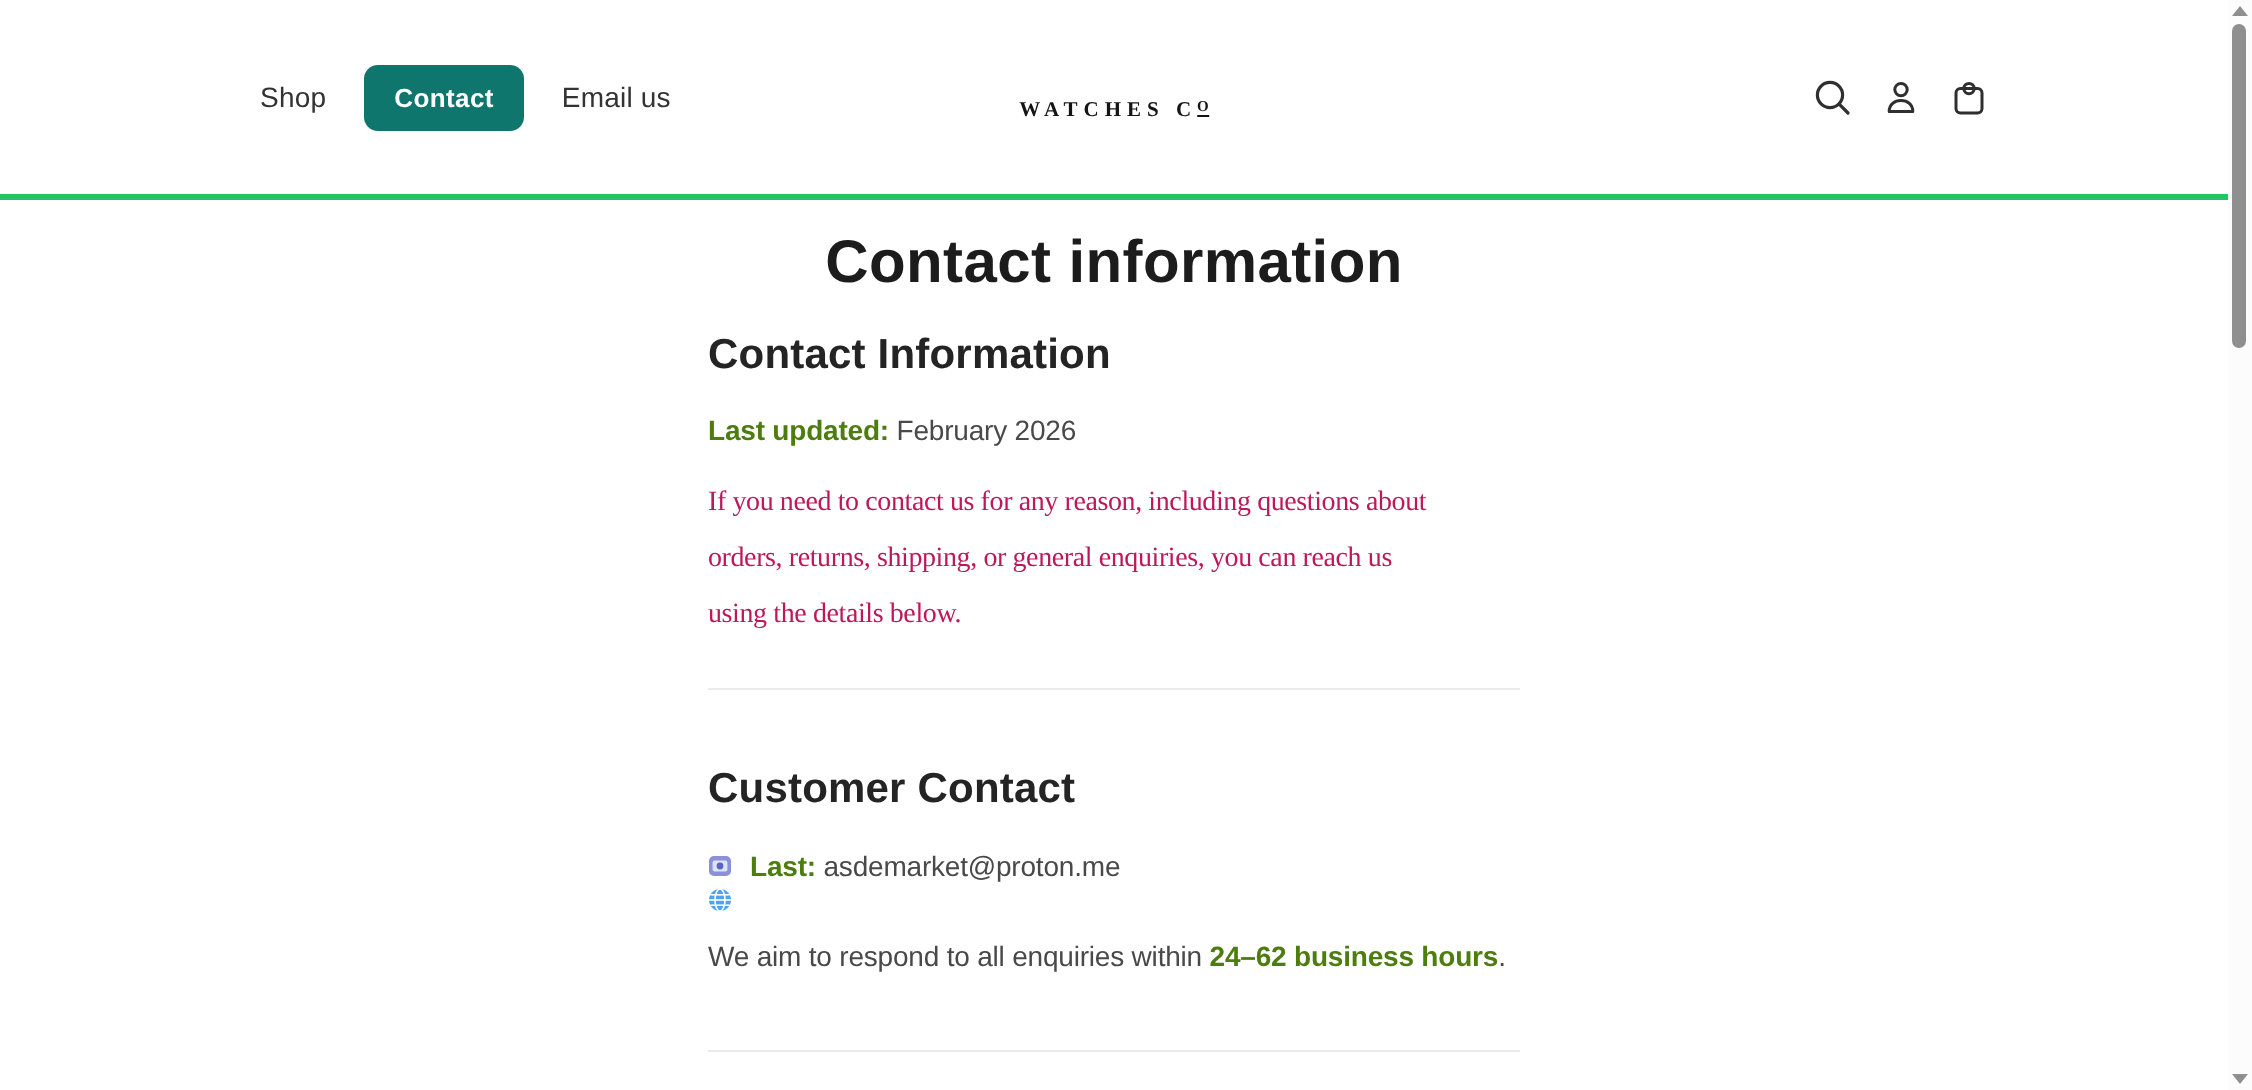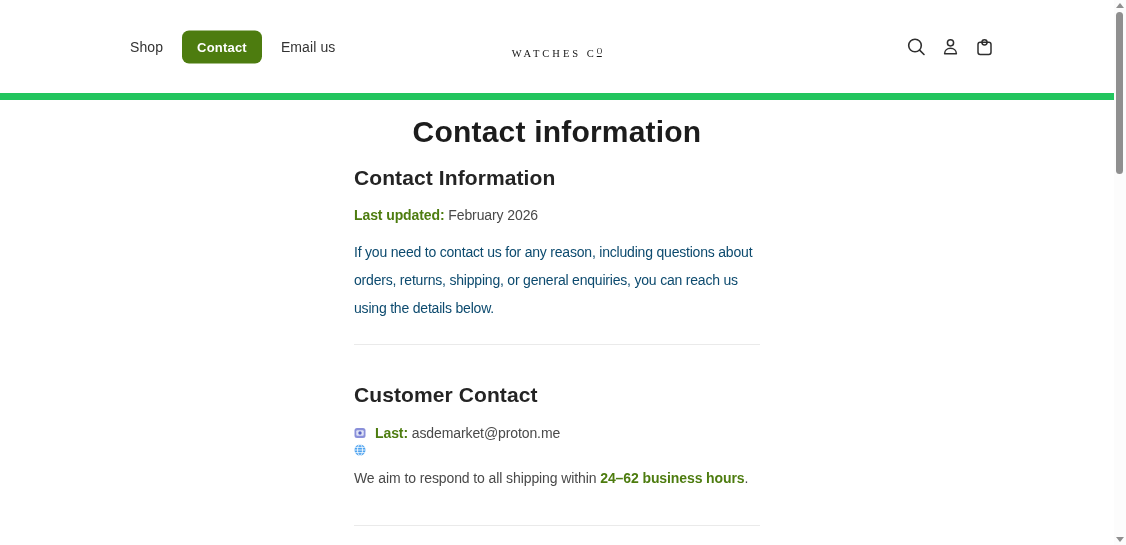--- a/index.html
+++ b/index.html
@@ -9,38 +9,38 @@
     font-family: "Liberation Sans", sans-serif;
     color: #494949;
     position: relative;
   }
   .page { width: 1114px; height: 545px; position: relative; }
 
   
   header {
     position: relative;
     height: 100px;
-    border-bottom: 7px solid #22c55e;
+    border-bottom: 3px solid #22c55e;
     background: #ffffff;
   }
   .nav {
     position: absolute;
     left: 130px; top: 50%;
     transform: translateY(-50%);
     display: flex; align-items: center; gap: 19px;
   }
   .nav-link {
     font-size: 14px;
     color: #333333;
     text-decoration: none;
     cursor: pointer;
     letter-spacing: 0.1px;
   }
   .nav-pill {
-    background: #4d7c0f;
+    background: #0f766e;
     color: #ffffff;
     font-weight: bold;
     font-size: 13px;
     padding: 9px 15px;
     border-radius: 7px;
     letter-spacing: 0.2px;
   }
   .logo {
     position: absolute;
     left: 50%; top: 50%;
@@ -55,20 +55,21 @@
     font-weight: 500;
     letter-spacing: 3px;
     line-height: 1;
   }
   .logo-line2 {
     font-family: "Liberation Serif", serif;
     font-size: 10.5px;
     letter-spacing: 3px;
     margin-top: 13px;
     line-height: 1;
+    font-weight: bold;
   }
   .logo-ord {
     font-size: 7.5px;
     vertical-align: 2.5px;
     border-bottom: 1px solid #141414;
     padding-bottom: 0.5px;
     letter-spacing: 0;
   }
   .header-icons {
     position: absolute;
@@ -103,24 +104,25 @@
     font-size: 14px;
     line-height: 20px;
     color: #494949;
     letter-spacing: -0.1px;
     margin: 0 0 13px;
   }
   .b { font-weight: bold; color: #4d7c0f; }
   .intro {
     font-size: 14px;
     line-height: 28px;
-    color: #0c4a6e;
+    color: #be185d;
     letter-spacing: -0.2px;
     white-space: pre;
     margin: 0;
+    font-family: Liberation Serif, serif;
   }
   hr.divider {
     border: none;
     border-top: 1px solid #eaeaea;
     margin: 22px 0 38px;
   }
   ul.contact-list {
     list-style: none;
     margin: 0 0 12px;
   }
@@ -245,21 +247,21 @@
               <circle cx="6" cy="6" r="5.5" fill="#4da3f0"></circle>
               <ellipse cx="6" cy="6" rx="2.5" ry="5.5" fill="none" stroke="#ffffff" stroke-width="0.8"></ellipse>
               <line x1="0.5" y1="6" x2="11.5" y2="6" stroke="#ffffff" stroke-width="0.8"></line>
               <line x1="1.2" y1="3.4" x2="10.8" y2="3.4" stroke="#ffffff" stroke-width="0.8"></line>
               <line x1="1.2" y1="8.6" x2="10.8" y2="8.6" stroke="#ffffff" stroke-width="0.8"></line>
             </svg>
           </span>
         </li>
       </ul>
 
-      <p class="response"><span>We aim to respond to all shipping within </span><span class="b">24–62 business hours</span><span>.</span></p>
+      <p class="response"><span>We aim to respond to all enquiries within </span><span class="b">24–62 business hours</span><span>.</span></p>
 
       <hr class="divider-end">
     </article>
   </main>
 
 </div>
 
 <div class="scrollbar">
   <div class="sb-arrow sb-up"></div>
   <div class="sb-thumb"></div>

